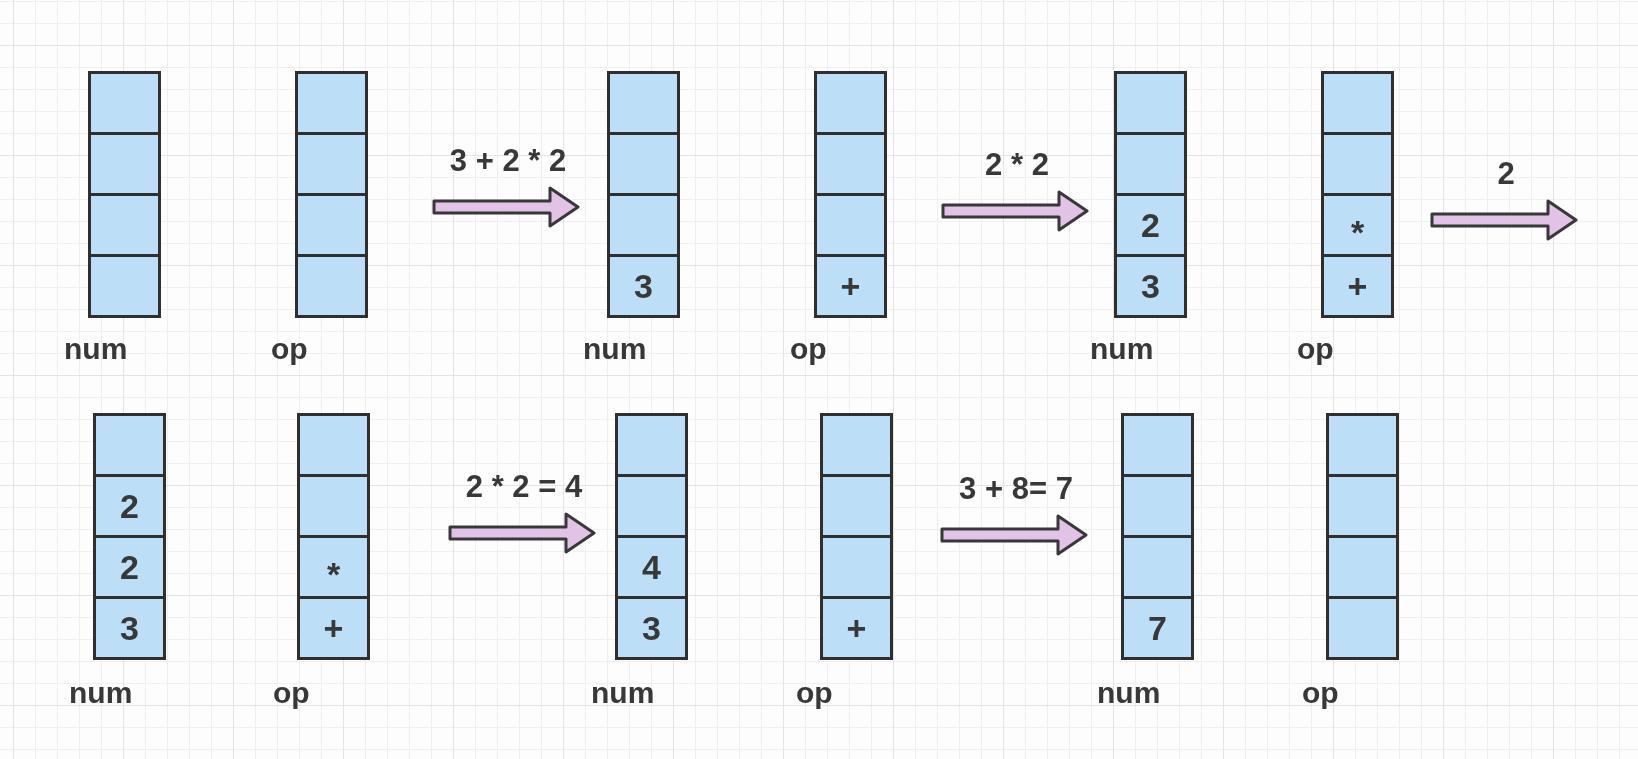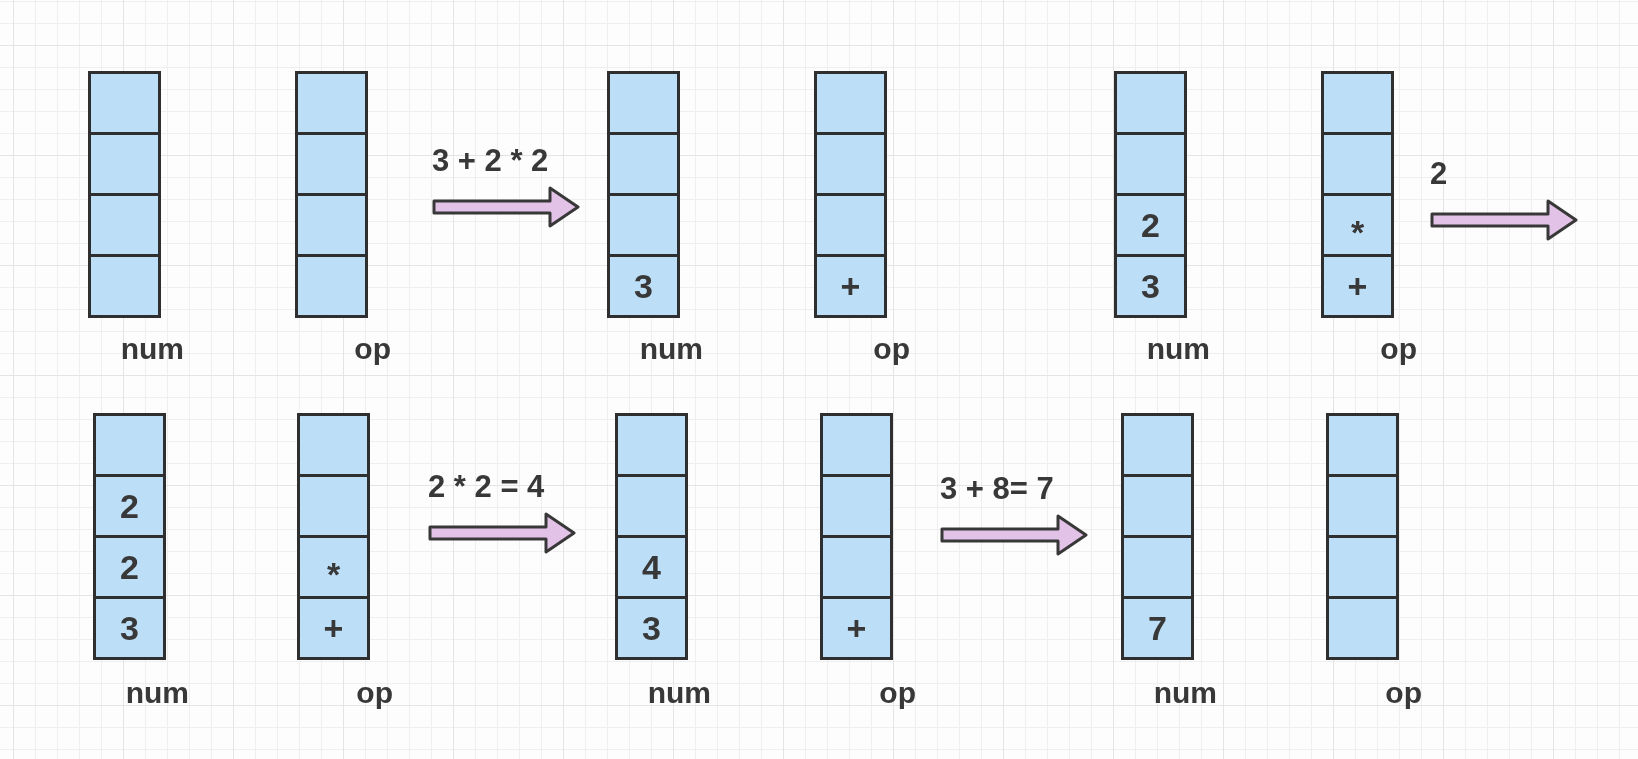--- a/index.html
+++ b/index.html
@@ -27,25 +27,25 @@
     flex:1;border-top:3px solid var(--cell-border,#2f2f2f);
     display:flex;align-items:center;justify-content:center;
     font-weight:bold;font-size:34px;color:var(--text,#383838);
     line-height:1;
   }
   .cell:first-child{border-top:none;}
   .cell.star{transform:none;}
   .cell.star span{display:inline-block;transform:translateY(7px);}
 
   .stack-label{
-    position:absolute;width:120px;text-align:right;
+    position:absolute;width:120px;text-align:left;
     font-weight:bold;font-size:30px;color:var(--text,#383838);
   }
 
-  .arrow{position:absolute;width:152px;}
+  .arrow{position:absolute;width:152px;text-align:center;}
   .arrow-label{
     font-weight:bold;font-size:31px;color:var(--text,#383838);
     height:38px;line-height:38px;white-space:nowrap;
   }
   .arrow svg{display:block;margin-top:4px;}
   .arrow polygon{
     fill:var(--arrow-fill,#e3c2e8);
     stroke:var(--arrow-border,#383838);
     stroke-width:3;stroke-linejoin:round;
   }
@@ -119,20 +119,26 @@
       </div>
     <div class="cell">
         <span></span>
       </div>
     <div class="cell">
         <span>+</span>
       </div>
   </div>
   <div class="stack-label" style="left:790px;top:332px">op</div>
 
+  <div class="arrow" style="left:941px;top:146px">
+    <div class="arrow-label">2 * 2</div>
+    <svg width="150" height="46" viewBox="0 0 150 46">
+      <polygon points="2,17 118,17 118,4 146,23 118,42 118,29 2,29"></polygon>
+    </svg>
+  </div>
 
   <div class="stack" style="left:1114px;top:71px">
     <div class="cell">
         <span></span>
       </div>
     <div class="cell">
         <span></span>
       </div>
     <div class="cell">
         <span>2</span>
@@ -191,21 +197,21 @@
       </div>
     <div class="cell star">
         <span>*</span>
       </div>
     <div class="cell">
         <span>+</span>
       </div>
   </div>
   <div class="stack-label" style="left:273px;top:676px">op</div>
 
-  <div class="arrow" style="left:428px;top:468px">
+  <div class="arrow" style="left:448px;top:468px">
     <div class="arrow-label">2 * 2 = 4</div>
     <svg width="150" height="46" viewBox="0 0 150 46">
       <polygon points="2,17 118,17 118,4 146,23 118,42 118,29 2,29"></polygon>
     </svg>
   </div>
 
   <div class="stack" style="left:615px;top:413px">
     <div class="cell">
         <span></span>
       </div>

